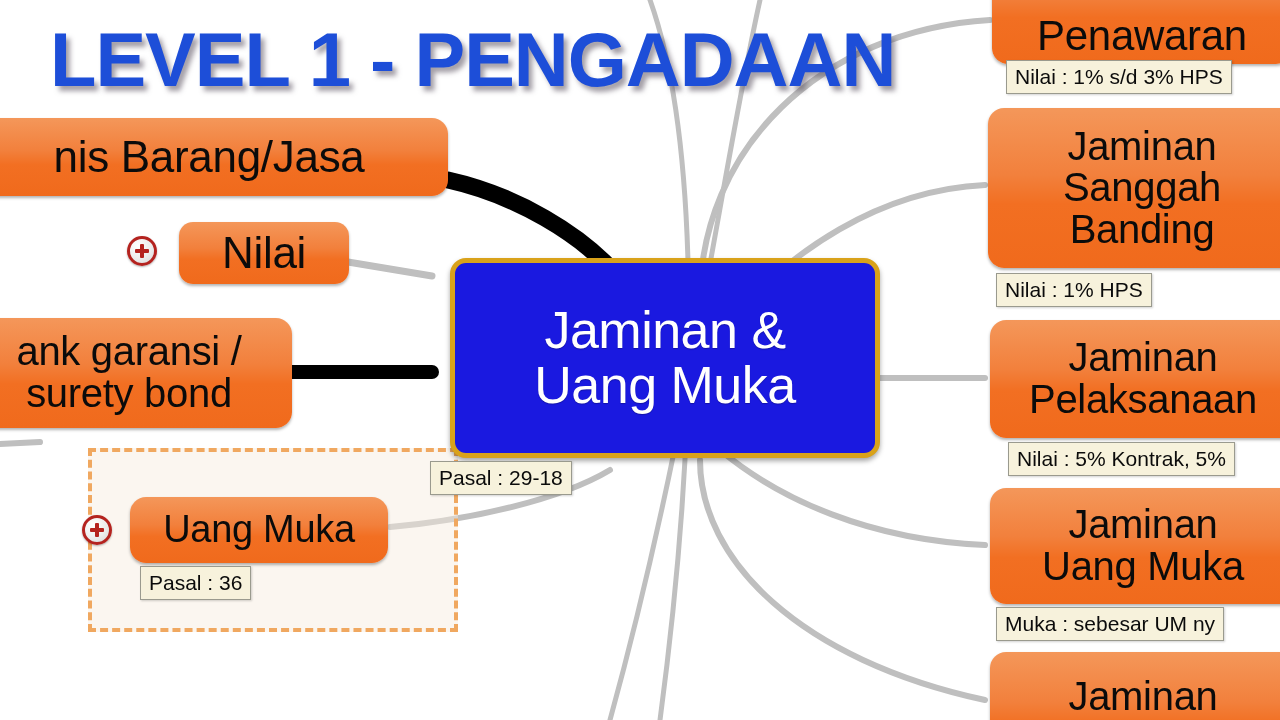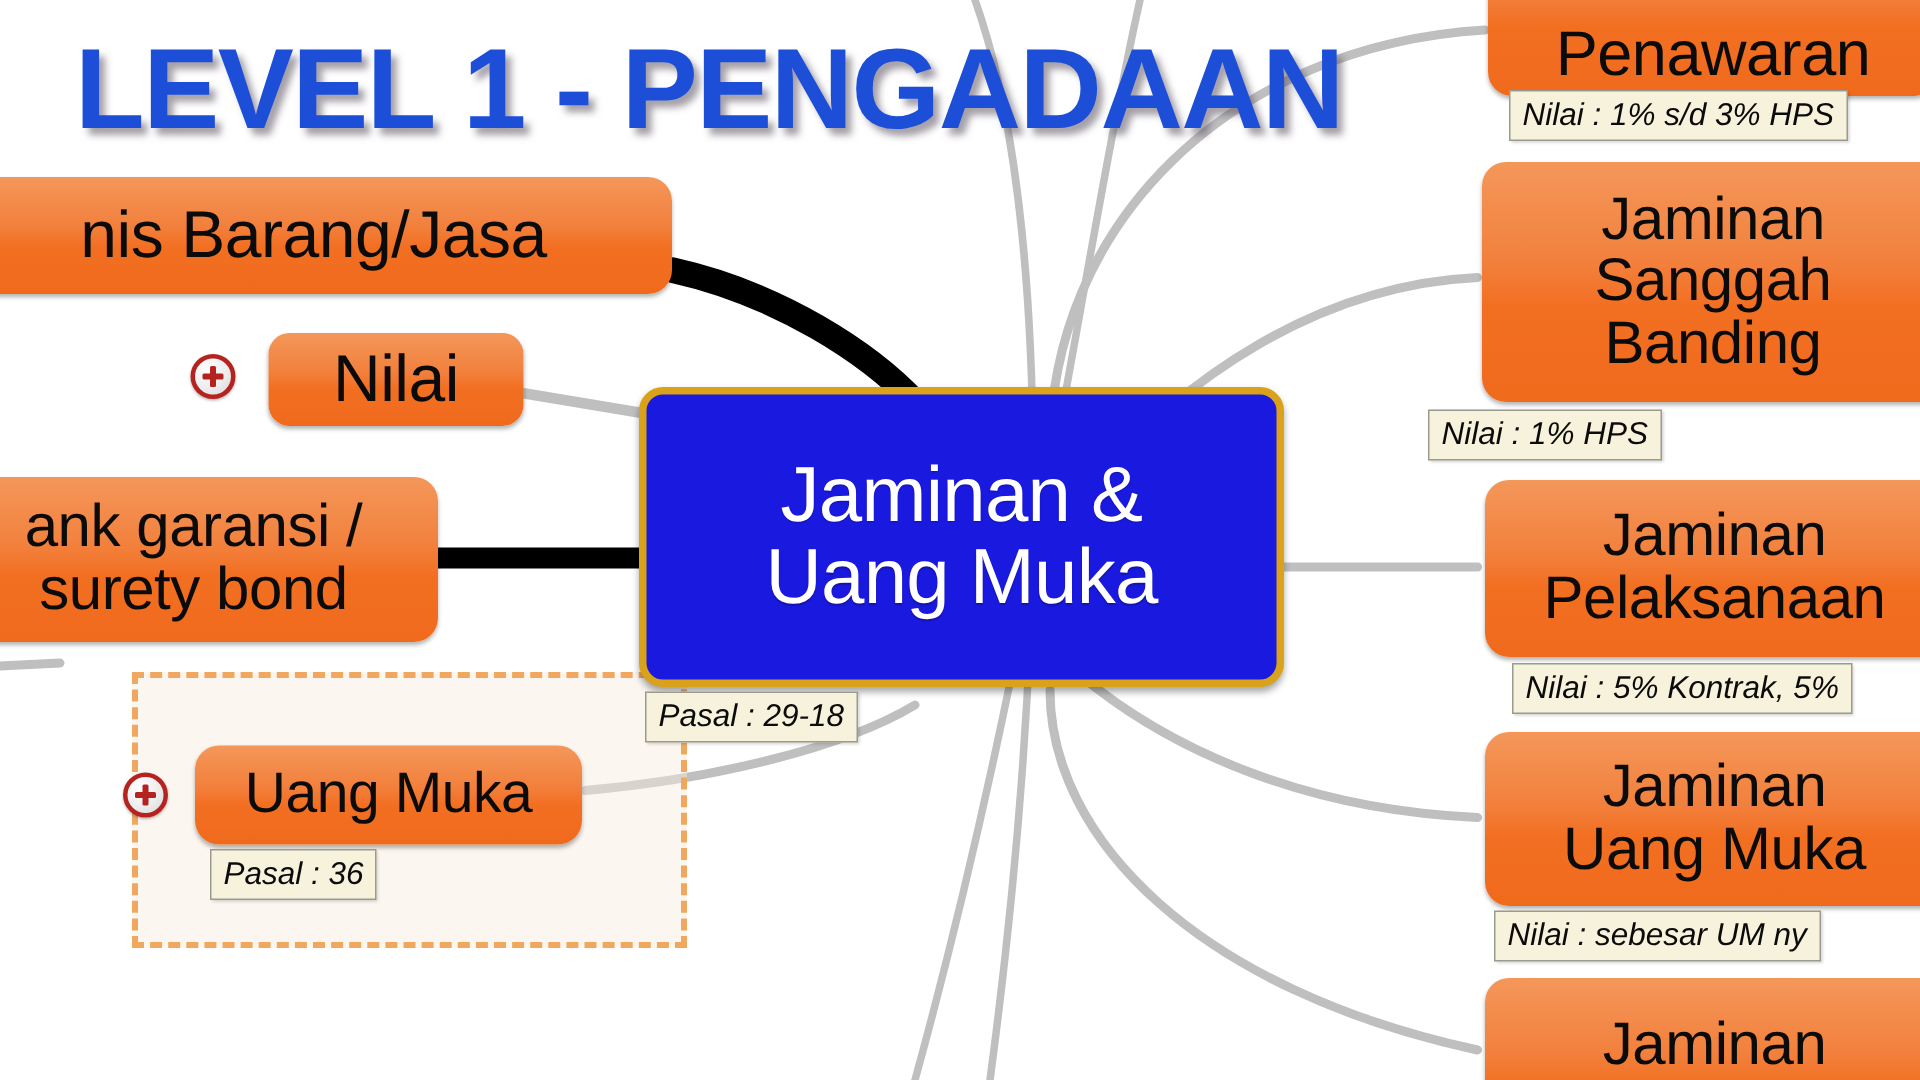--- a/index.html
+++ b/index.html
@@ -36,34 +36,34 @@
     box-sizing:border-box;
     display:flex;align-items:center;justify-content:center;text-align:center;
     background:#1a19e0;
     border:5px solid #d9a21a;
     border-radius:16px;
     color:#ffffff;
     font-size:52px;line-height:1.06;
     letter-spacing:-.5px;
     box-shadow:0 3px 5px rgba(0,0,0,.35);
     text-shadow:0 1px 1px rgba(0,0,0,.25);
+    margin-left:24px;
   }
 
   
   .tag{
     position:absolute;z-index:5;
     box-sizing:border-box;
     background:#f7f2dc;
     border:1px solid #9a9a8e;
     color:#0b0b0b;
     font-size:21px;line-height:1;
     padding:5px 8px 6px 8px;
     white-space:nowrap;
     box-shadow:1px 1px 2px rgba(0,0,0,.18);
-    font-style:italic;
   }
 
   
   .plus{
     position:absolute;z-index:6;
     width:30px;height:30px;border-radius:50%;
     background:radial-gradient(circle at 35% 30%,#ffffff 0%,#ededed 55%,#d6d6d6 100%);
     border:3px solid #b4231f;
     box-sizing:border-box;
     box-shadow:0 1px 2px rgba(0,0,0,.3);
@@ -168,33 +168,33 @@
   <div class="node" id="n-penawaran" style="left:992px;top:-52px;width:300px;height:116px;font-size:42px;border-radius:16px;align-items:flex-end;padding-bottom:6px;">
     <span>Penawaran</span>
   </div>
   <div class="tag" style="left:1006px;top:60px;">Nilai : 1% s/d 3% HPS</div>
 
   <div class="node" id="n-sanggah" style="left:988px;top:108px;width:308px;height:160px;font-size:40px;border-radius:16px;flex-direction:column;">
     <span>Jaminan</span>
     <span>Sanggah</span>
     <span>Banding</span>
   </div>
-  <div class="tag" style="left:952px;top:273px;">Nilai : 1% HPS</div>
+  <div class="tag" style="left:996px;top:273px;">Nilai : 1% HPS</div>
 
   <div class="node" id="n-pelaksanaan" style="left:990px;top:320px;width:306px;height:118px;font-size:40px;border-radius:16px;flex-direction:column;">
     <span>Jaminan</span>
     <span>Pelaksanaan</span>
   </div>
   <div class="tag" style="left:1008px;top:442px;">Nilai : 5% Kontrak, 5%</div>
 
   <div class="node" id="n-jum" style="left:990px;top:488px;width:306px;height:116px;font-size:40px;border-radius:16px;flex-direction:column;">
     <span>Jaminan</span>
     <span>Uang Muka</span>
   </div>
-  <div class="tag" style="left:996px;top:607px;">Nilai : sebesar UM ny</div>
+  <div class="tag" style="left:996px;top:607px;">Muka : sebesar UM ny</div>
 
   <div class="node" id="n-jbottom" style="left:990px;top:652px;width:306px;height:120px;font-size:40px;border-radius:16px;align-items:flex-start;padding-top:24px;">
     <span>Jaminan</span>
   </div>
 
   <div class="caption" id="cap-top">LEVEL 1 - PENGADAAN</div>
 
 </div>
 
 </body></html>

